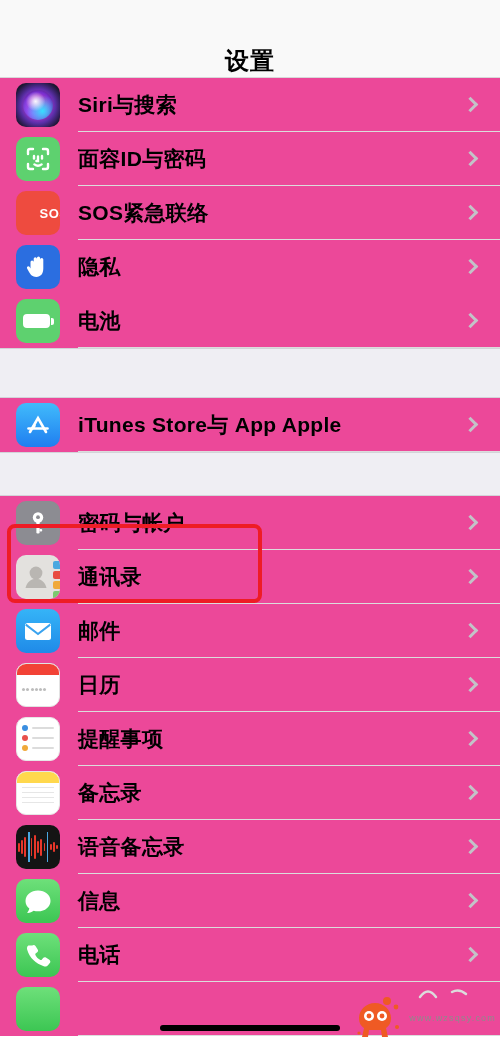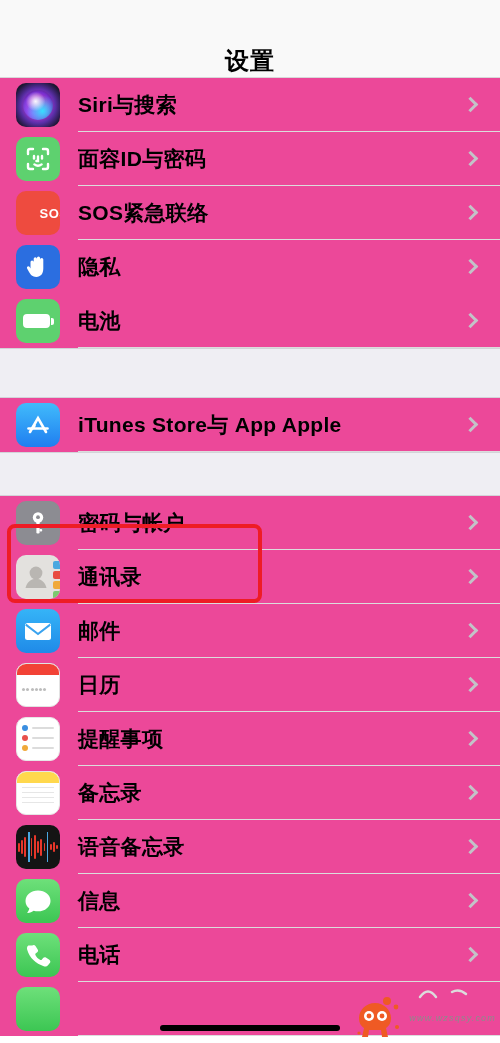--- a/index.html
+++ b/index.html
@@ -182,21 +182,21 @@
     align-items: center;
     z-index: 25;
   }
   .wm-text { margin-left: 4px; }
   .wm-title {
     font-size: 20px; font-weight: bold; color: #3a3a3a;
     letter-spacing: 1px; line-height: 1;
   }
   .wm-url {
     font-size: 9px; color: #8c8c8c; letter-spacing: 1.2px;
-    margin-top: 3px; line-height: 1; font-style: italic;
+    margin-top: 3px; line-height: 1;
   }
   .wm-arc {
     position: absolute; right: 28px; bottom: 44px;
     width: 54px; height: 14px;
   }
 </style>
 </head>
 <body>
 
 <div id="screen">

